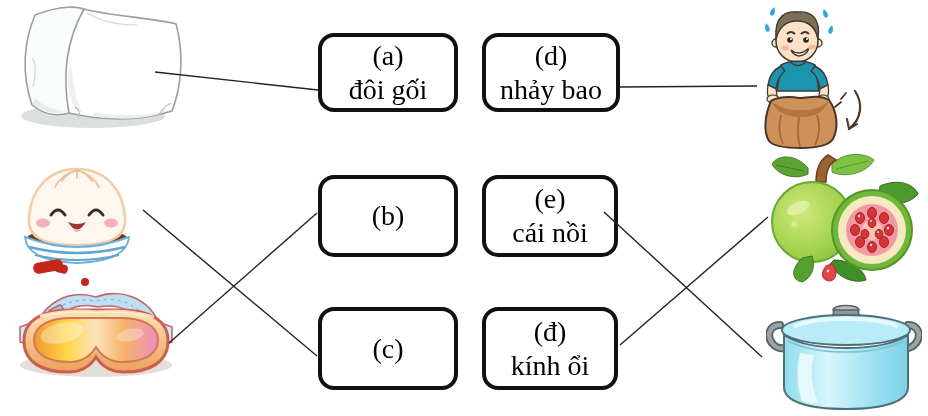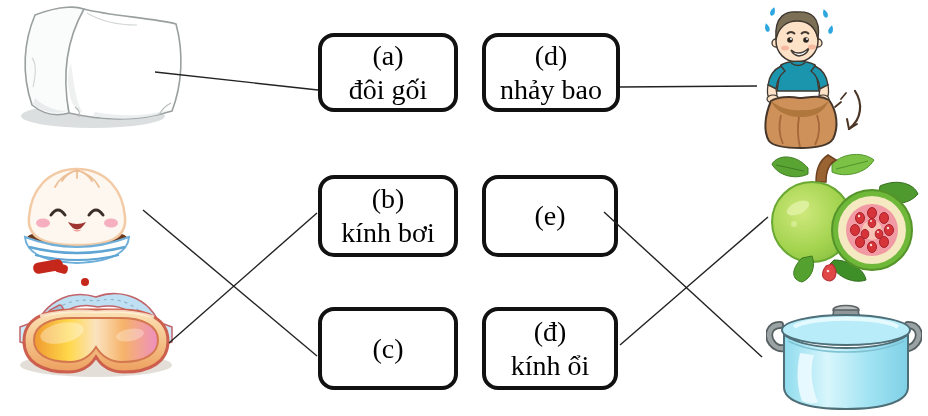--- a/index.html
+++ b/index.html
@@ -198,24 +198,24 @@
   <div class="wordbox box-a">
     <span>(a)</span>
     <span>đôi gối</span>
   </div>
   <div class="wordbox box-d">
     <span>(d)</span>
     <span>nhảy bao</span>
   </div>
   <div class="wordbox box-b">
     <span>(b)</span>
-    <span>kính bơi</span>
   </div>
   <div class="wordbox box-e">
     <span>(e)</span>
+    <span>cái nồi</span>
   </div>
   <div class="wordbox box-c">
     <span>(c)</span>
   </div>
   <div class="wordbox box-dd">
     <span>(đ)</span>
     <span>kính ổi</span>
   </div>
 
   <svg id="lines-svg" viewBox="0 0 928 416">

